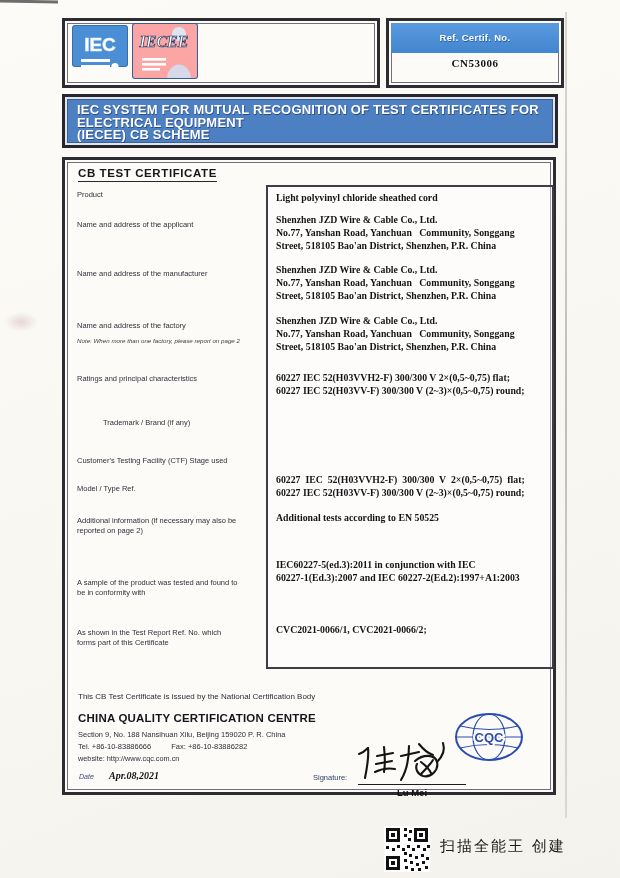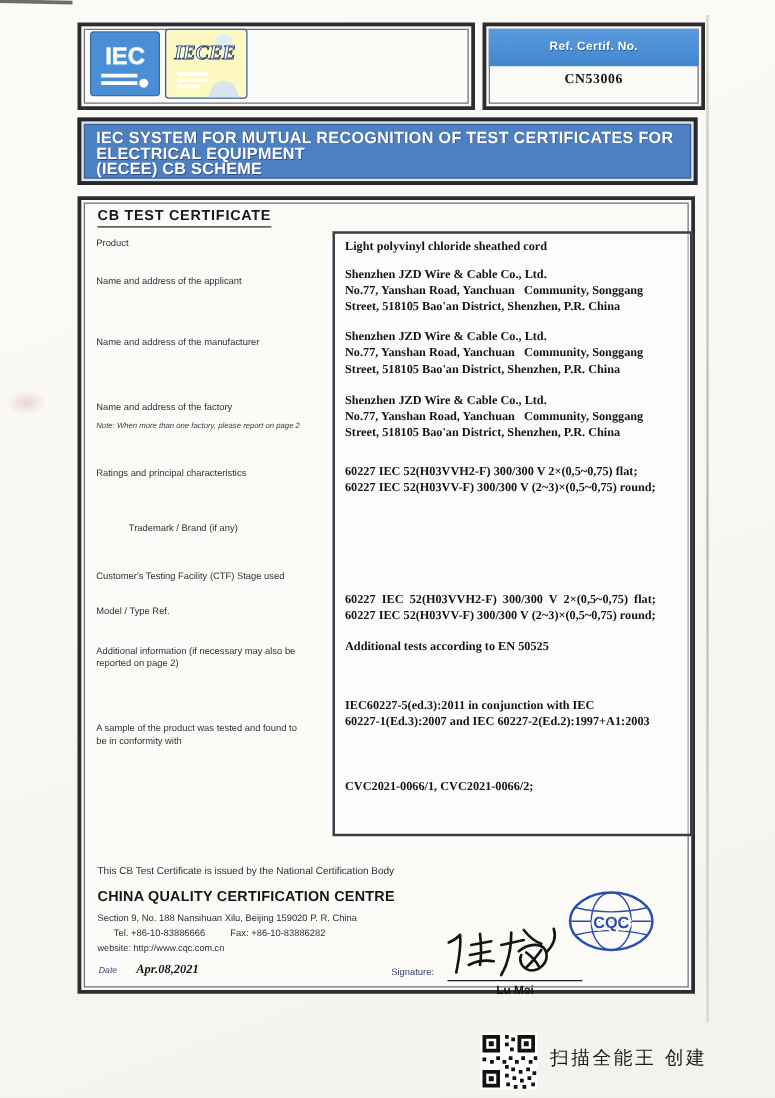--- a/index.html
+++ b/index.html
@@ -33,22 +33,22 @@
     box-sizing:border-box;position:absolute;
   }
   .banner-text{
     margin:7px 12px 0 12px;
     font-size:13px;line-height:12.5px;font-weight:bold;color:#ffffff;
     letter-spacing:.2px;white-space:pre-line;
     text-shadow:.6px .6px 0 #2a4a80;
   }
   .main-box{left:62px;top:157px;width:494px;height:638px;box-sizing:border-box;}
   
-  .iec-logo{position:absolute;left:8px;top:5px;width:54px;height:50px;background:#4a8fd6;border-radius:2px;box-shadow:0 0 0 1px #3a6ea8;}
-  .iecee-logo{position:absolute;left:68px;top:3px;width:64px;height:54px;background:#fef9c3;border-radius:2px;box-shadow:0 0 0 1px #2f5f98;}
+  .iec-logo{position:absolute;left:8px;top:5px;width:54px;height:40px;background:#4a8fd6;border-radius:2px;box-shadow:0 0 0 1px #3a6ea8;}
+  .iecee-logo{position:absolute;left:68px;top:3px;width:64px;height:54px;background:#fca5a5;border-radius:2px;box-shadow:0 0 0 1px #2f5f98;}
   .ref-header{
     position:absolute;left:2px;top:2px;right:2px;height:30px;
     background:linear-gradient(#5a9ade,#4286cf);
     color:#fff;font-weight:bold;font-size:9.5px;line-height:30px;text-align:center;
     text-shadow:.5px .5px 0 #2a5a90;letter-spacing:.3px;
   }
   .ref-number{
     position:absolute;left:0;top:36px;width:100%;text-align:center;
     font-family:"Liberation Serif",serif;font-weight:bold;font-size:11px;color:#15151a;letter-spacing:.5px;
   }
@@ -83,21 +83,21 @@
   .p-model{top:324px;}   .p-additional{top:356px;width:178px;}
   .p-conformity{top:418px;width:168px;}  .p-report{top:468px;width:162px;}
   
   .v-product{top:4px;}   .v-applicant{top:26px;}   .v-manufacturer{top:76px;}
   .v-factory{top:127px;} .v-ratings{top:184px;}    .v-model{top:286px;}
   .v-additional{top:324px;} .v-conformity{top:371px;} .v-report{top:436px;}
   
   .issued{position:absolute;left:13px;top:532px;font-size:8px;color:#2c2c38;}
   .body-name{position:absolute;left:13px;top:552px;font-size:11.5px;font-weight:bold;color:#15151b;letter-spacing:.2px;}
   .addr{position:absolute;left:13px;top:570px;font-size:7.5px;color:#2e2e3a;}
-  .telfax{position:absolute;left:13px;top:582px;font-size:7.5px;color:#2e2e3a;margin-left:13px;}
+  .telfax{position:absolute;left:13px;top:582px;font-size:7.5px;color:#2e2e3a;}
   .telfax .fax{margin-left:18px;}
   .website{position:absolute;left:13px;top:594px;font-size:7.3px;color:#2e2e3a;}
   .date-label{position:absolute;left:14px;top:613px;font-size:7px;color:#3a4a7c;font-style:italic;}
   .date-value{position:absolute;left:44px;top:610px;font-family:"Liberation Serif",serif;font-weight:bold;font-size:10px;color:#141418;font-style:italic;}
   .sig-label{position:absolute;left:248px;top:613px;font-size:7.5px;color:#33416e;}
   .sig-line{position:absolute;left:293px;top:624px;width:108px;border-top:1.6px solid #1d1d22;}
   .signatory{position:absolute;left:293px;top:627px;width:108px;text-align:center;font-size:9.5px;font-weight:bold;color:#121216;}
   .handwriting{position:absolute;left:286px;top:580px;}
   .cqc-logo{position:absolute;left:388px;top:551px;}
   
@@ -154,20 +154,21 @@
     <div class="lbl p-applicant">Name and address of the applicant</div>
     <div class="lbl p-manufacturer">Name and address of the manufacturer</div>
     <div class="lbl p-factory">Name and address of the factory</div>
     <div class="lbl-note p-factorynote">Note: When more than one factory, please report on page 2</div>
     <div class="lbl p-ratings">Ratings and principal characteristics</div>
     <div class="lbl p-trademark">Trademark / Brand (if any)</div>
     <div class="lbl p-ctf">Customer's Testing Facility (CTF) Stage used</div>
     <div class="lbl p-model">Model / Type Ref.</div>
     <div class="lbl p-additional">Additional information (if necessary may also be reported on page 2)</div>
     <div class="lbl p-conformity">A sample of the product was tested and found to be in conformity with</div>
+    <div class="lbl p-report">As shown in the Test Report Ref. No. which forms part of this Certificate</div>
 
     <div class="values-box">
       <div class="val v-product">Light polyvinyl chloride sheathed cord</div>
       <div class="val v-applicant">Shenzhen JZD Wire &amp; Cable Co., Ltd.
 No.77, Yanshan Road, Yanchuan   Community, Songgang
 Street, 518105 Bao'an District, Shenzhen, P.R. China</div>
       <div class="val v-manufacturer">Shenzhen JZD Wire &amp; Cable Co., Ltd.
 No.77, Yanshan Road, Yanchuan   Community, Songgang
 Street, 518105 Bao'an District, Shenzhen, P.R. China</div>
       <div class="val v-factory">Shenzhen JZD Wire &amp; Cable Co., Ltd.

